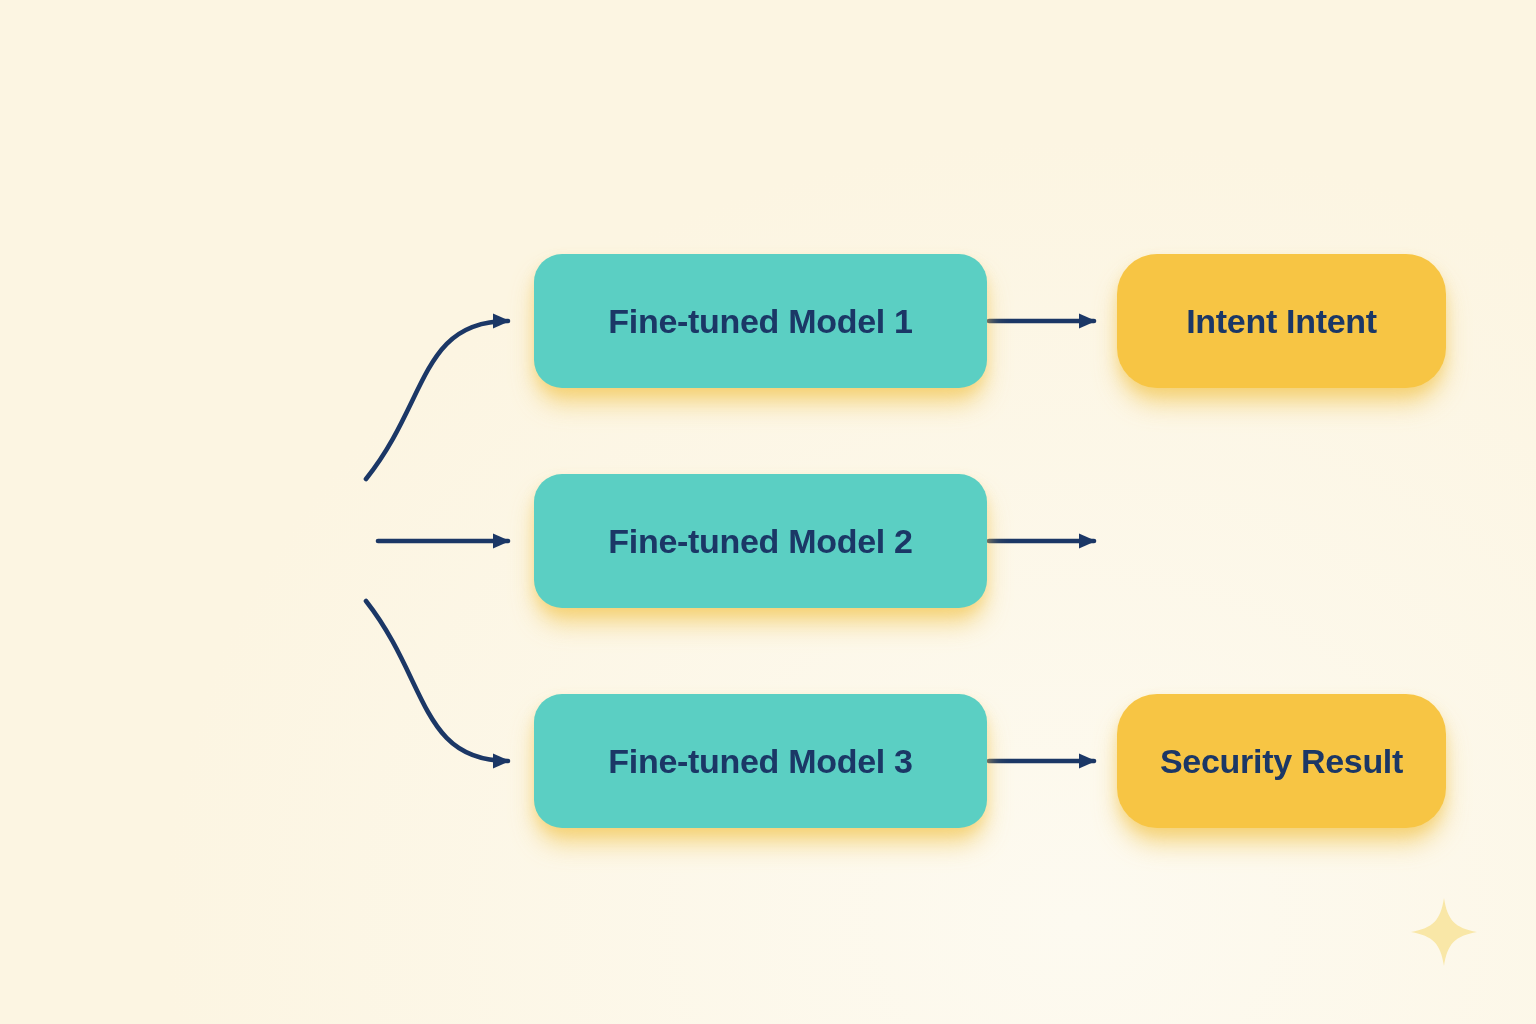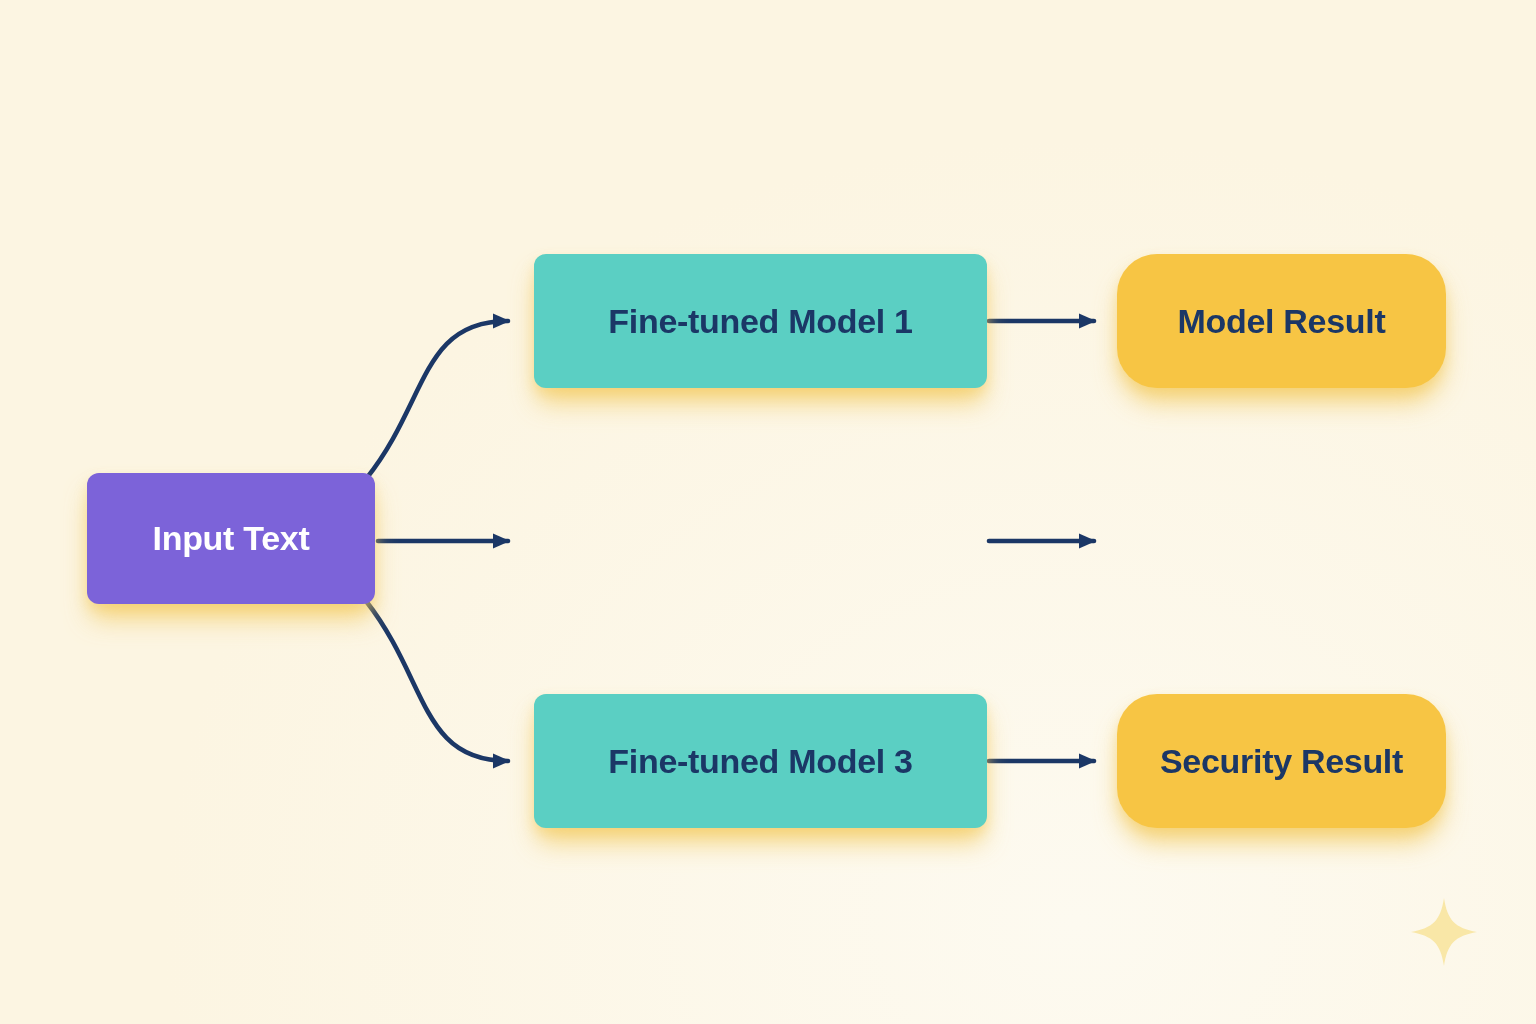--- a/index.html
+++ b/index.html
@@ -21,21 +21,21 @@
   }
   .canvas{position:relative;width:1536px;height:1024px;}
   .edges{position:absolute;left:0;top:0;width:1536px;height:1024px;pointer-events:none;}
   .edges path.edge{fill:none;stroke:var(--arrow);stroke-width:4.6;stroke-linecap:round;}
   .edges marker path{fill:var(--arrow);}
   .node{
     position:absolute;
     display:flex;align-items:center;justify-content:center;
     font-weight:700;font-size:34px;letter-spacing:-0.3px;
     color:var(--node-text);
-    border-radius:12px;
+    border-radius:28px;
     box-shadow:0 18px 26px -4px rgba(243,202,92,0.75), 0 6px 12px rgba(243,202,92,0.35);
     text-align:center;
   }
   .node-input{
     left:87px;top:473px;width:288px;height:131px;
     background:var(--input-fill);color:var(--input-text);
   }
   .node-model{
     left:534px;width:453px;height:134px;
     background:var(--model-fill);
@@ -60,33 +60,33 @@
       </marker>
     </defs>
     <path class="edge" d="M 366 479 C 428 402, 420 321, 508 321" marker-end="url(#ah)"></path>
     <path class="edge" d="M 378 541 L 508 541" marker-end="url(#ah)"></path>
     <path class="edge" d="M 366 601 C 428 680, 420 761, 508 761" marker-end="url(#ah)"></path>
     <path class="edge" d="M 989 321 L 1094 321" marker-end="url(#ah)"></path>
     <path class="edge" d="M 989 541 L 1094 541" marker-end="url(#ah)"></path>
     <path class="edge" d="M 989 761 L 1094 761" marker-end="url(#ah)"></path>
   </svg>
 
-  <div class="node node-input">
-    <span>Input Text</span>
-  </div>
 
   <div class="node node-model row-1">
     <span>Fine-tuned Model 1</span>
+  </div>
+  <div class="node node-model row-2">
+    <span>Fine-tuned Model 2</span>
   </div>
   <div class="node node-model row-3">
     <span>Fine-tuned Model 3</span>
   </div>
 
   <div class="node node-result row-1">
-    <span>Model Result</span>
+    <span>Intent Intent</span>
   </div>
   <div class="node node-result row-3">
     <span>Security Result</span>
   </div>
 
   <svg class="sparkle" viewBox="0 0 68 70" xmlns="http://www.w3.org/2000/svg">
     <path d="M34 1 C 37.5 23.5, 45 31, 67 35 C 45 39, 37.5 46.5, 34 69 C 30.5 46.5, 23 39, 1 35 C 23 31, 30.5 23.5, 34 1 Z"></path>
   </svg>
 
 </div>

